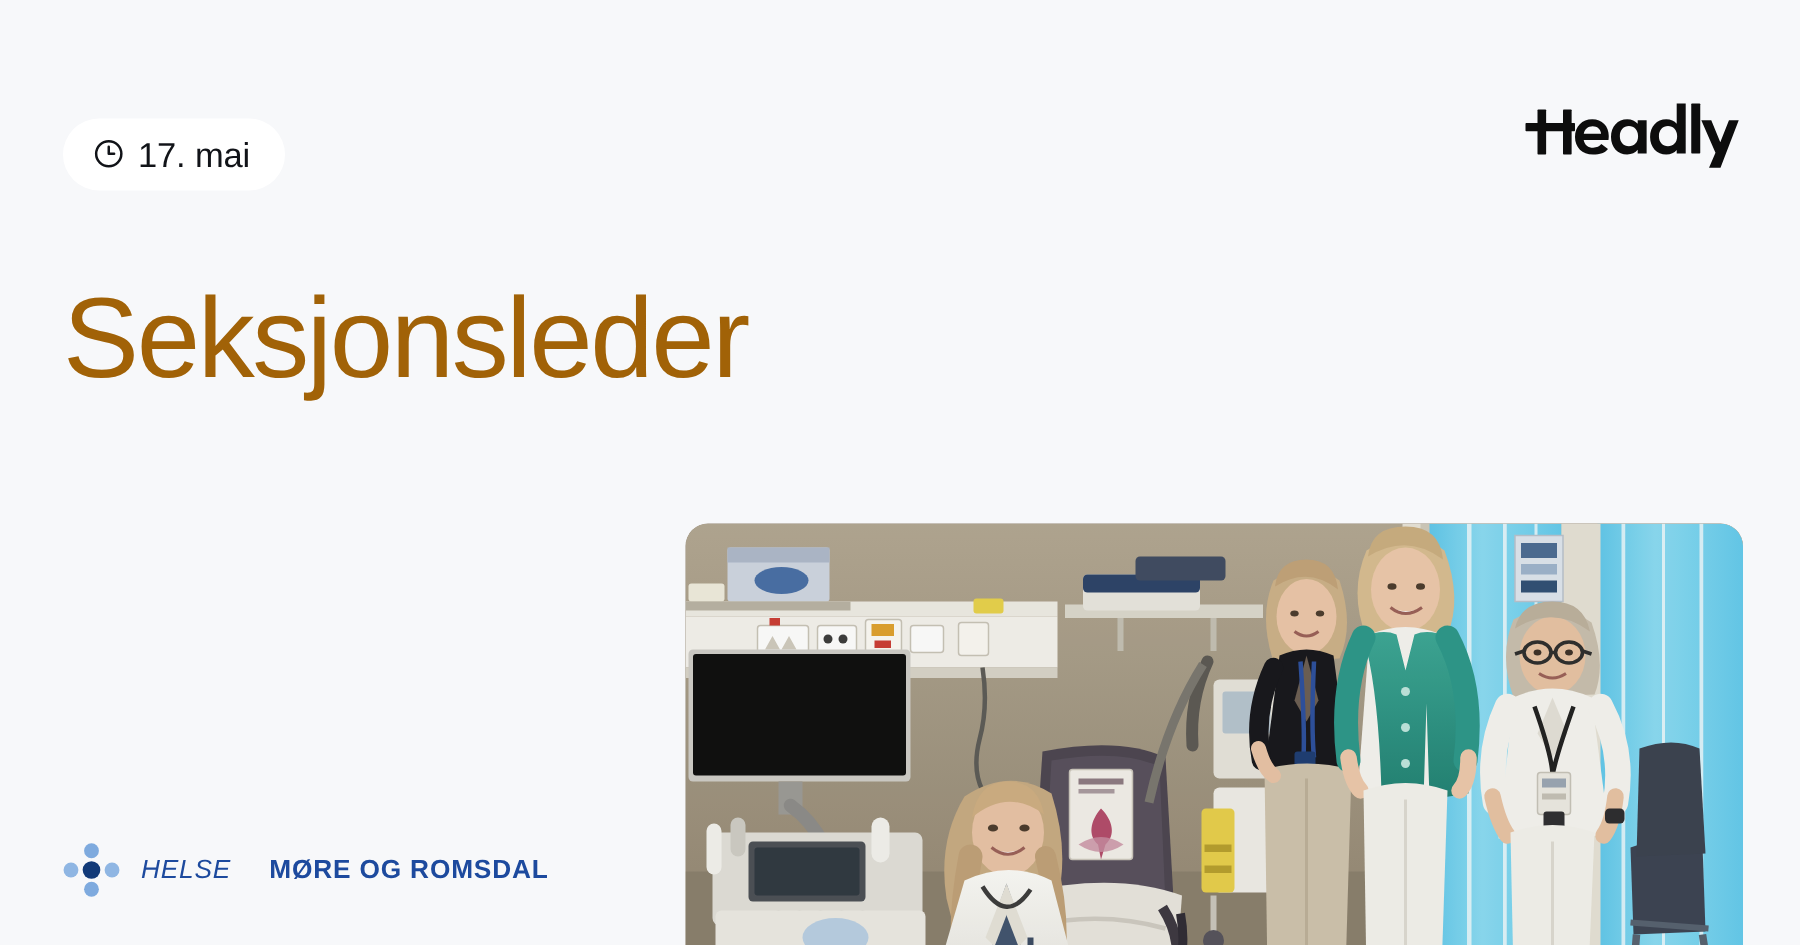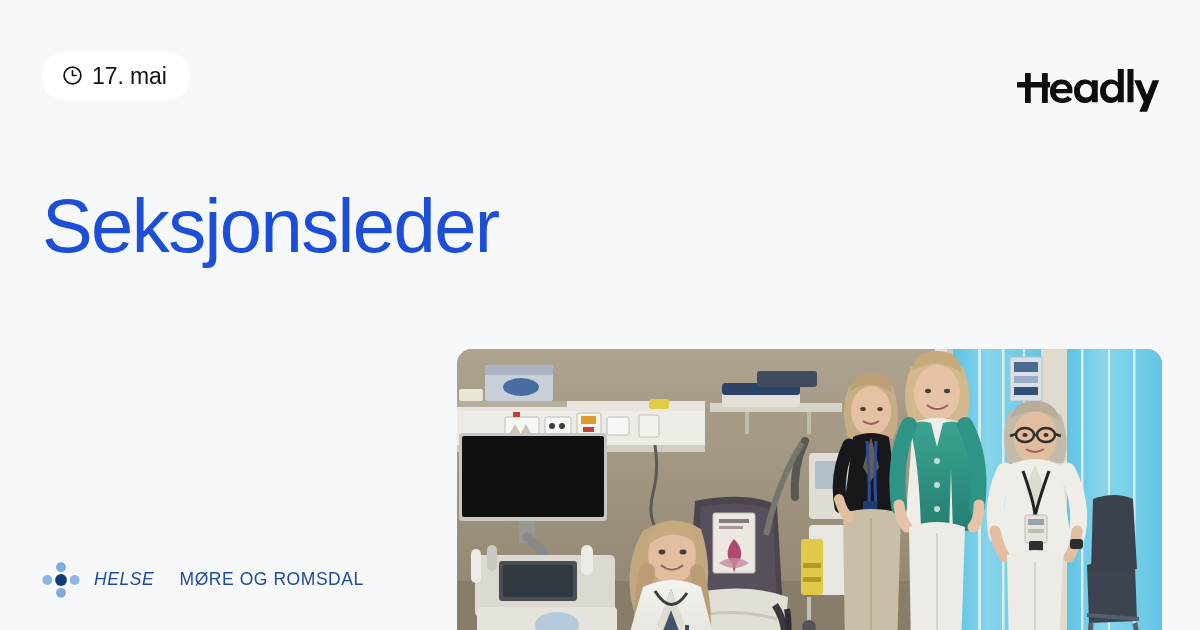--- a/index.html
+++ b/index.html
@@ -28,21 +28,21 @@
   .topbar {
     position: absolute;
     left: 0; top: 0;
     width: 1200px;
     height: 150px;
   }
 
   .date-badge {
     position: absolute;
     left: 42px;
-    top: 52px;
+    top: 79px;
     display: flex;
     align-items: center;
     gap: 9px;
     height: 48px;
     padding: 0 23px 0 20px;
     background: #ffffff;
     border-radius: 999px;
     box-sizing: border-box;
   }
   .date-badge .clock-icon {
@@ -74,21 +74,21 @@
   .headline {
     position: absolute;
     left: 42px;
     top: 186px;
     width: 700px;
     margin: 0;
     font-size: 76px;
     font-weight: 400;
     line-height: 1.06;
     letter-spacing: -1.6px;
-    color: #1d4ed8;
+    color: #a16207;
     word-break: break-word;
   }
 
   
   .publisher {
     position: absolute;
     left: 42px;
     bottom: 32px;
     display: flex;
     align-items: center;
@@ -102,21 +102,21 @@
     flex: 0 0 auto;
   }
   .publisher .pub-name {
     font-size: 17.5px;
     line-height: 1;
     letter-spacing: 0.55px;
     color: #1d4a9e;
     white-space: nowrap;
   }
   .publisher .pub-name .pn-light { font-weight: 400; font-style: italic; }
-  .publisher .pub-name .pn-bold  { font-weight: 400; padding-left: 20px; }
+  .publisher .pub-name .pn-bold  { font-weight: 700; padding-left: 20px; }
 
   
   .photo-frame {
     position: absolute;
     left: 457px;
     top: 349px;
     width: 705px;
     height: 300px;
     border-radius: 15px 15px 0 0;
     overflow: hidden;

